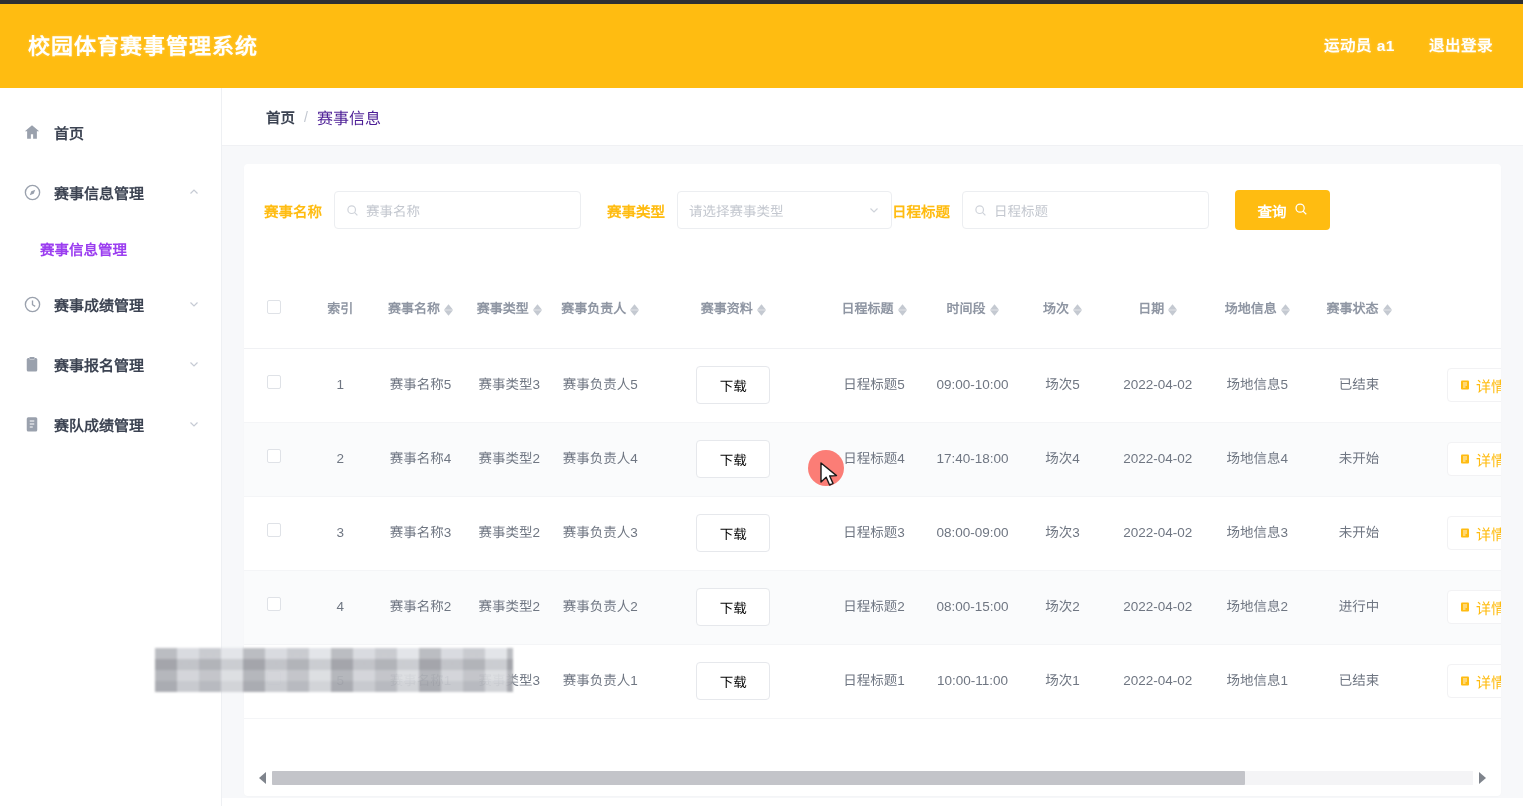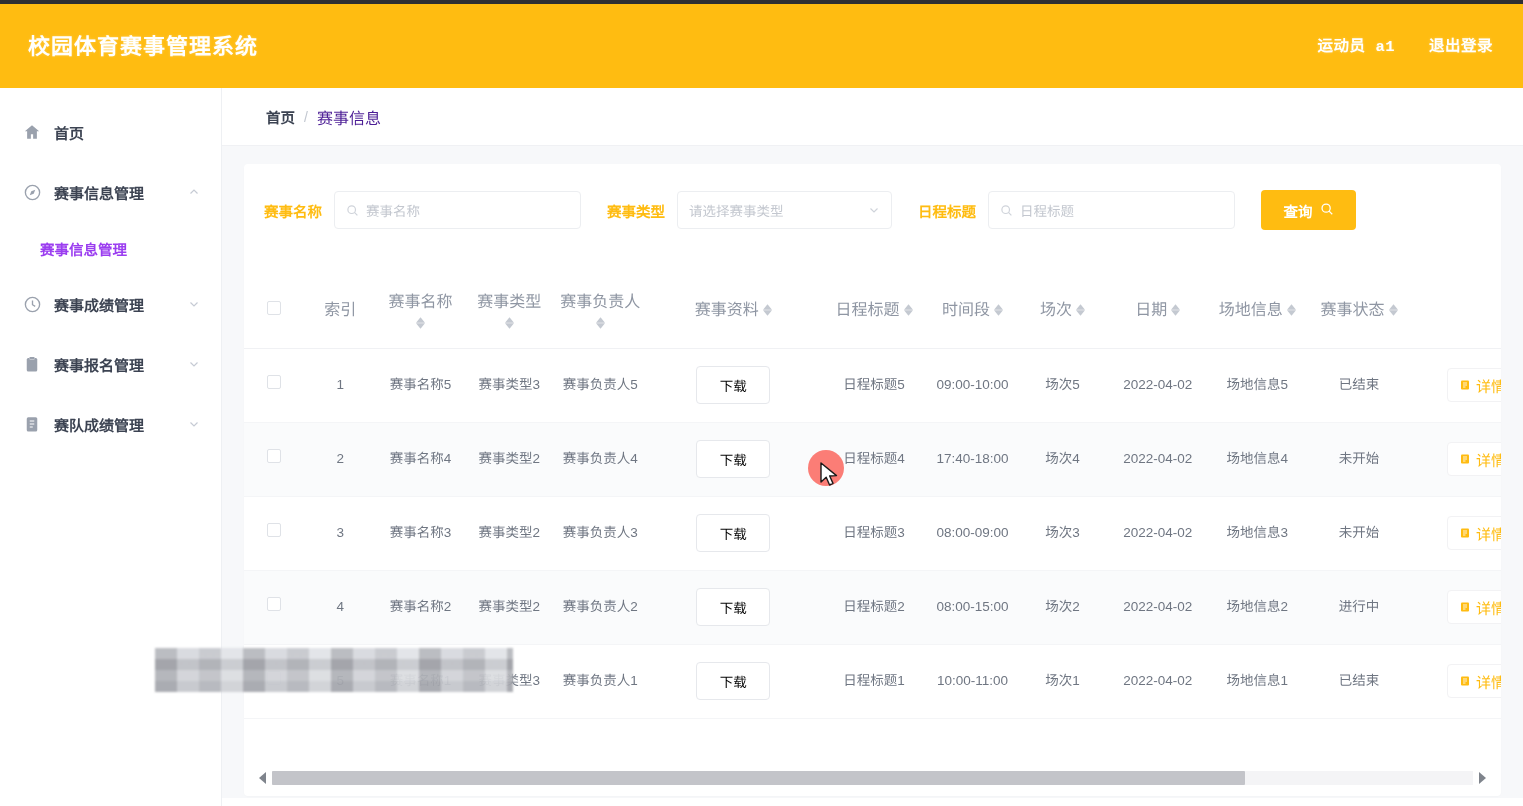--- a/index.html
+++ b/index.html
@@ -15,21 +15,20 @@
   #app { width: 1523px; height: 806px; position: relative; background:#fff; }
 
   .topbar {
     position: absolute; top: 0; left: 0;
     width: 1523px; height: 88px;
     background: #FFBC11;
     display: flex; align-items: center;
     justify-content: space-between;
     padding: 0 30px 0 28px;
     z-index: 30;
-    font-family: Liberation Mono, monospace;
   }
   .brand {
     color: #ffffff;
     font-size: 22px;
     font-weight: bold;
     letter-spacing: 1px;
     text-shadow: 0 0 3px rgba(255,255,255,.25);
   }
   .topbar-right { display: flex; align-items: center; gap: 34px; }
   .topbar-right span {
@@ -118,21 +117,21 @@
     display: flex; align-items: center;
     padding: 0 11px; margin-right: 26px;
   }
   .sf-input .ph { color: #c3c7cf; font-size: 13.5px; }
   .sf-input .ico { color: #cfd3da; margin-right: 7px; display:flex; }
   .sf-select {
     height: 38px; width: 215px;
     border: 1px solid #eceef1; border-radius: 4px;
     background: #fff;
     display: flex; align-items: center; justify-content: space-between;
-    padding: 4px 11px; margin-right: 26px;
+    padding: 4px 11px; 
   }
   .sf-select .ph { color: #c3c7cf; font-size: 13.5px; }
   .sf-select .caret { color: #cfd3da; display:flex; }
   .btn-query {
     height: 40px; min-width: 95px;
     background: #FFBC11; color: #fff;
     border: none; border-radius: 4px;
     font-size: 14.5px; font-weight: bold;
     display: inline-flex; align-items: center; justify-content: center;
     gap: 7px; cursor: pointer;
@@ -146,22 +145,22 @@
     overflow: hidden;
   }
   table.grid {
     border-collapse: collapse;
     width: 1310px;
     table-layout: fixed;
     font-size: 13.5px;
   }
   table.grid th {
     height: 76px;
-    color: #8f96a3; font-weight: normal;
-    font-size: 16px;
+    color: #8f96a3; font-weight: bold;
+    font-size: 13px;
     vertical-align: middle;
     border-bottom: 1px solid #f0f1f4;
     padding: 4px 6px;
     background: #fff;
     line-height: 1.45;
   }
   table.grid td {
     height: 74px;
     color: #6f7682;
     text-align: center;

